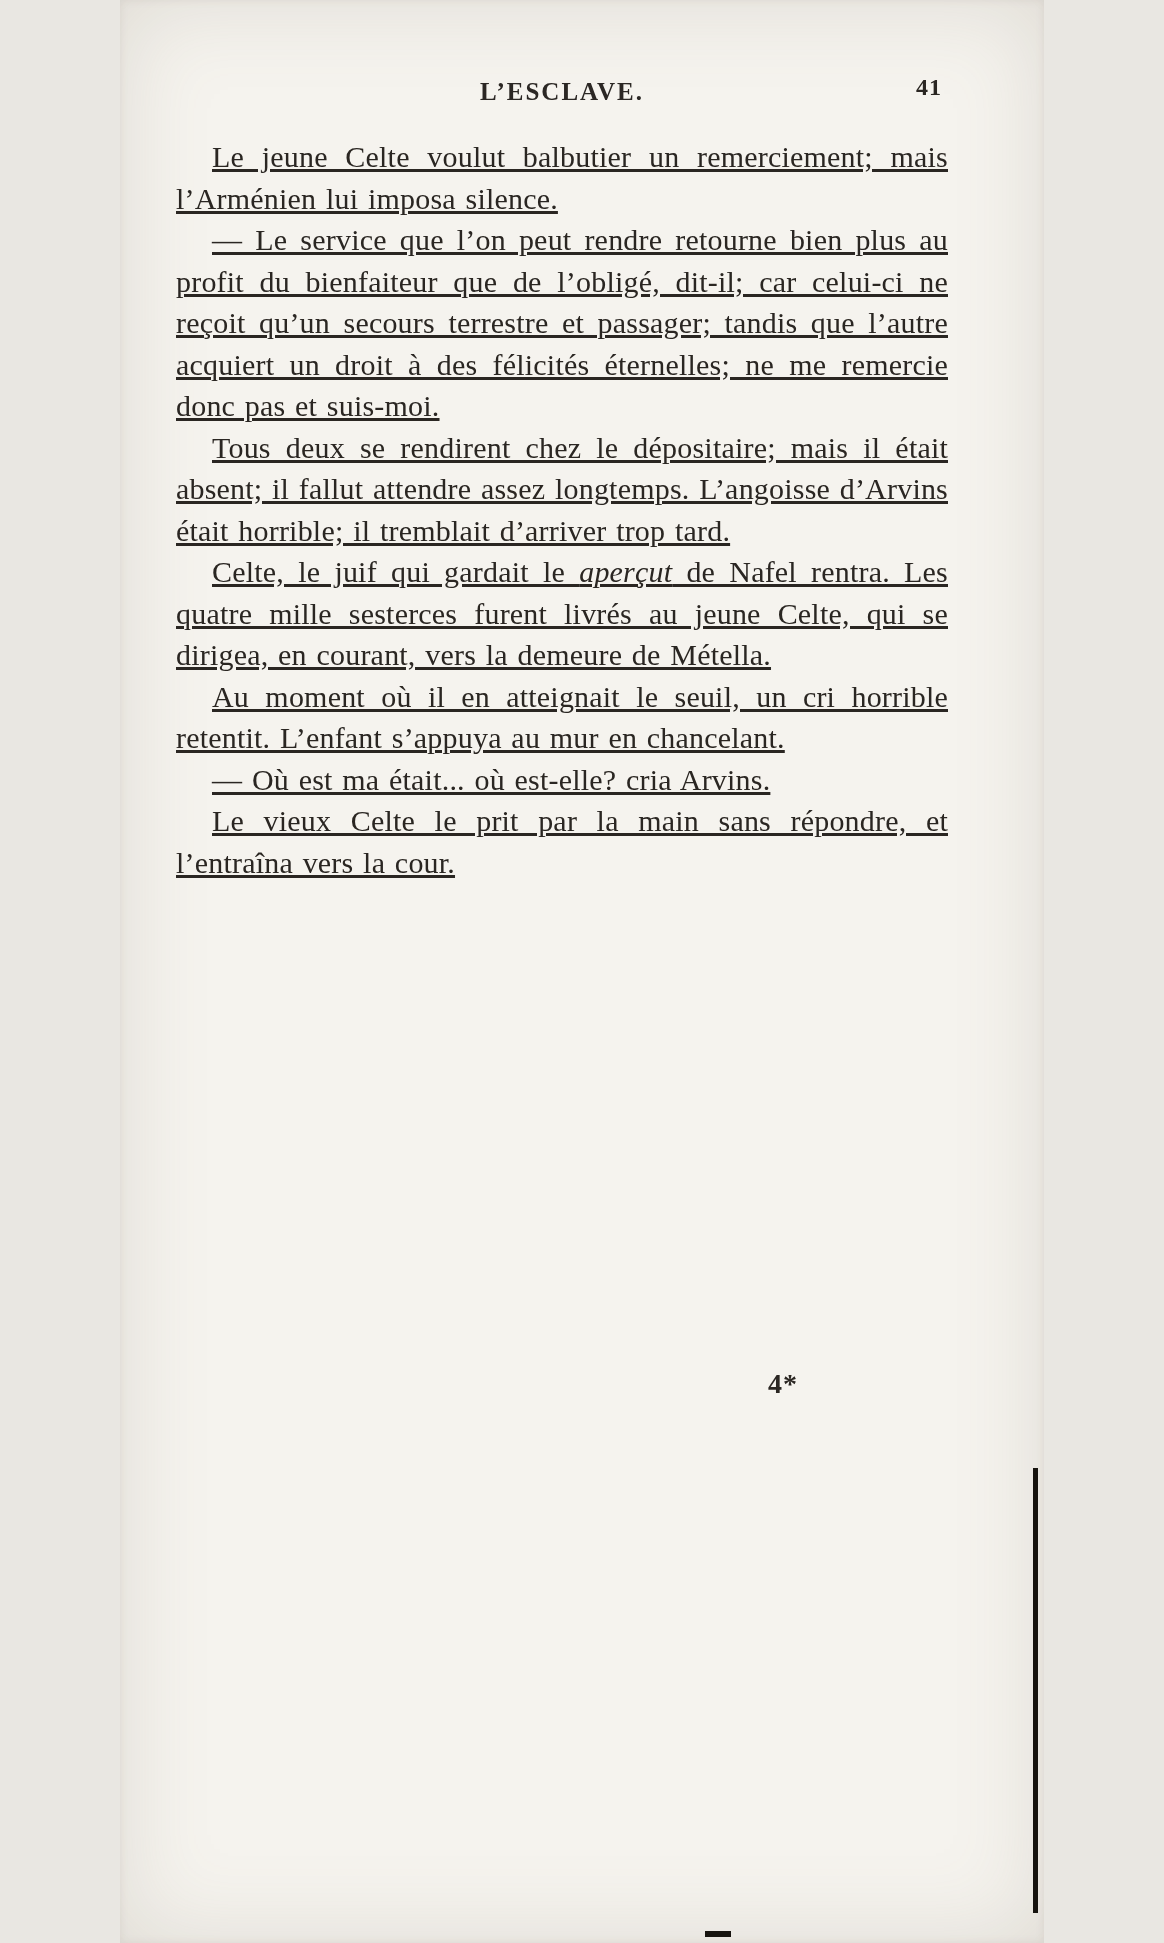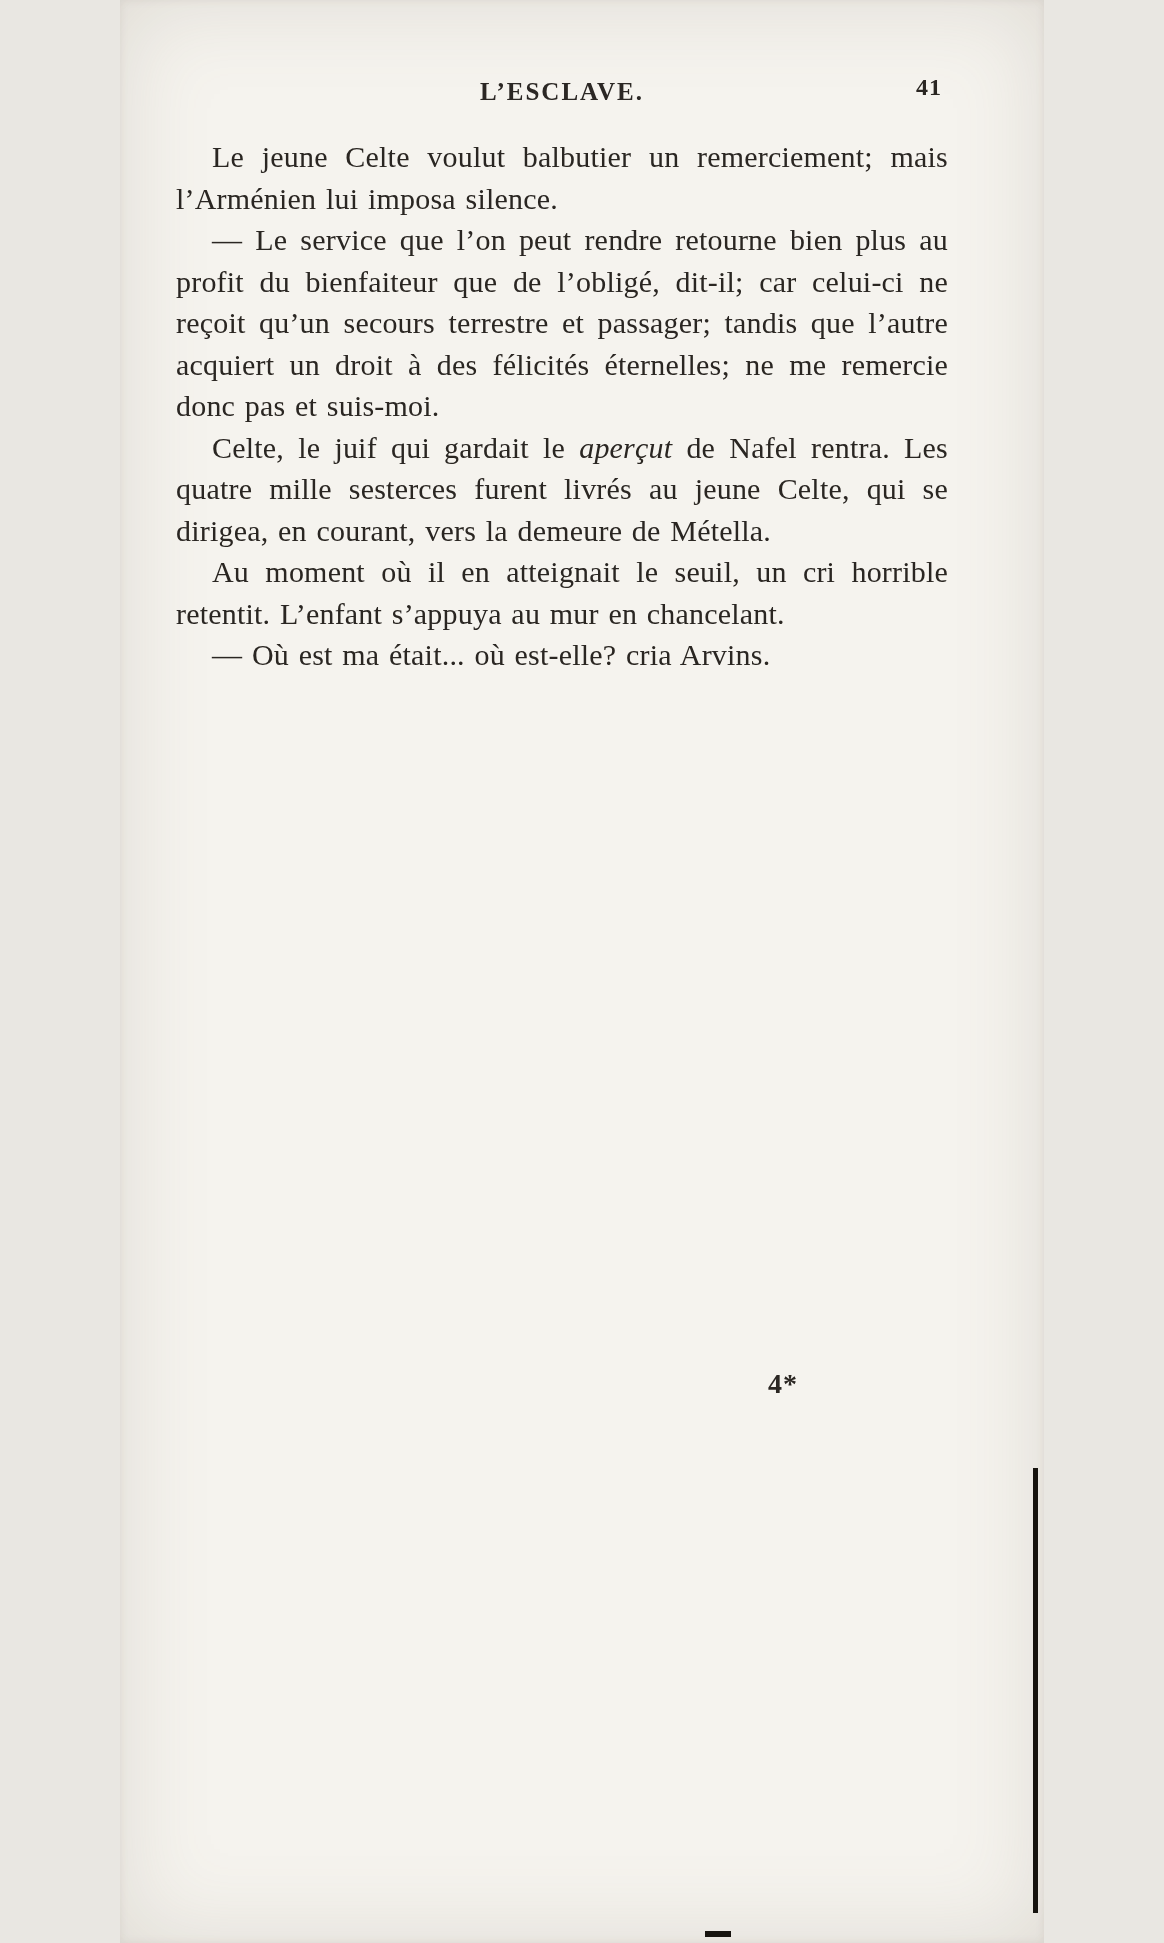--- a/index.html
+++ b/index.html
@@ -47,20 +47,21 @@
   }
   .body-text p.para {
     margin: 0;
     padding: 0;
     font-size: 30px;
     line-height: 41.5px;
     text-align: justify;
     text-indent: 36px;
     letter-spacing: 0.2px;
     word-spacing: 2px;
+    text-decoration: underline;
   }
   .body-text p.para span.it {
     font-style: italic;
   }
   .signature-mark {
     position: absolute;
     left: 648px;
     top: 1368px;
     font-size: 28px;
     font-weight: bold;
@@ -92,23 +93,25 @@
   <div class="text-block">
 
     <div class="running-header">
       <span class="running-title">L’ESCLAVE.</span>
       <span class="page-number">41</span>
     </div>
 
     <div class="body-text">
         <p class="para"><span>Le jeune Celte voulut balbutier un remerciement; mais l’Arménien lui imposa silence.</span></p>
         <p class="para"><span>— Le service que l’on peut rendre retourne bien plus au profit du bienfaiteur que de l’obligé, dit-il; car celui-ci ne reçoit qu’un secours terrestre et passager; tandis que l’autre acquiert un droit à des félicités éternelles; ne me remercie donc pas et suis-moi.</span></p>
+        <p class="para"><span>Tous deux se rendirent chez le dépositaire; mais il était absent; il fallut attendre assez longtemps. L’angoisse d’Arvins était horrible; il tremblait d’arriver trop tard.</span></p>
         <p class="para"><span>Celte, le juif qui gardait le </span><span class="it">aperçut</span><span> de Nafel rentra. Les quatre mille sesterces furent livrés au jeune Celte, qui se dirigea, en courant, vers la demeure de Métella.</span></p>
         <p class="para"><span>Au moment où il en atteignait le seuil, un cri horrible retentit. L’enfant s’appuya au mur en chancelant.</span></p>
         <p class="para"><span>— Où est ma était... où est-elle? cria Arvins.</span></p>
+        <p class="para"><span>Le vieux Celte le prit par la main sans répondre, et l’entraîna vers la cour.</span></p>
       </div>
 
   </div>
 
   <div class="signature-mark">4*</div>
 
   <div class="scan-line-right"></div>
   <div class="scan-mark-bottom"></div>
 
 </div>

